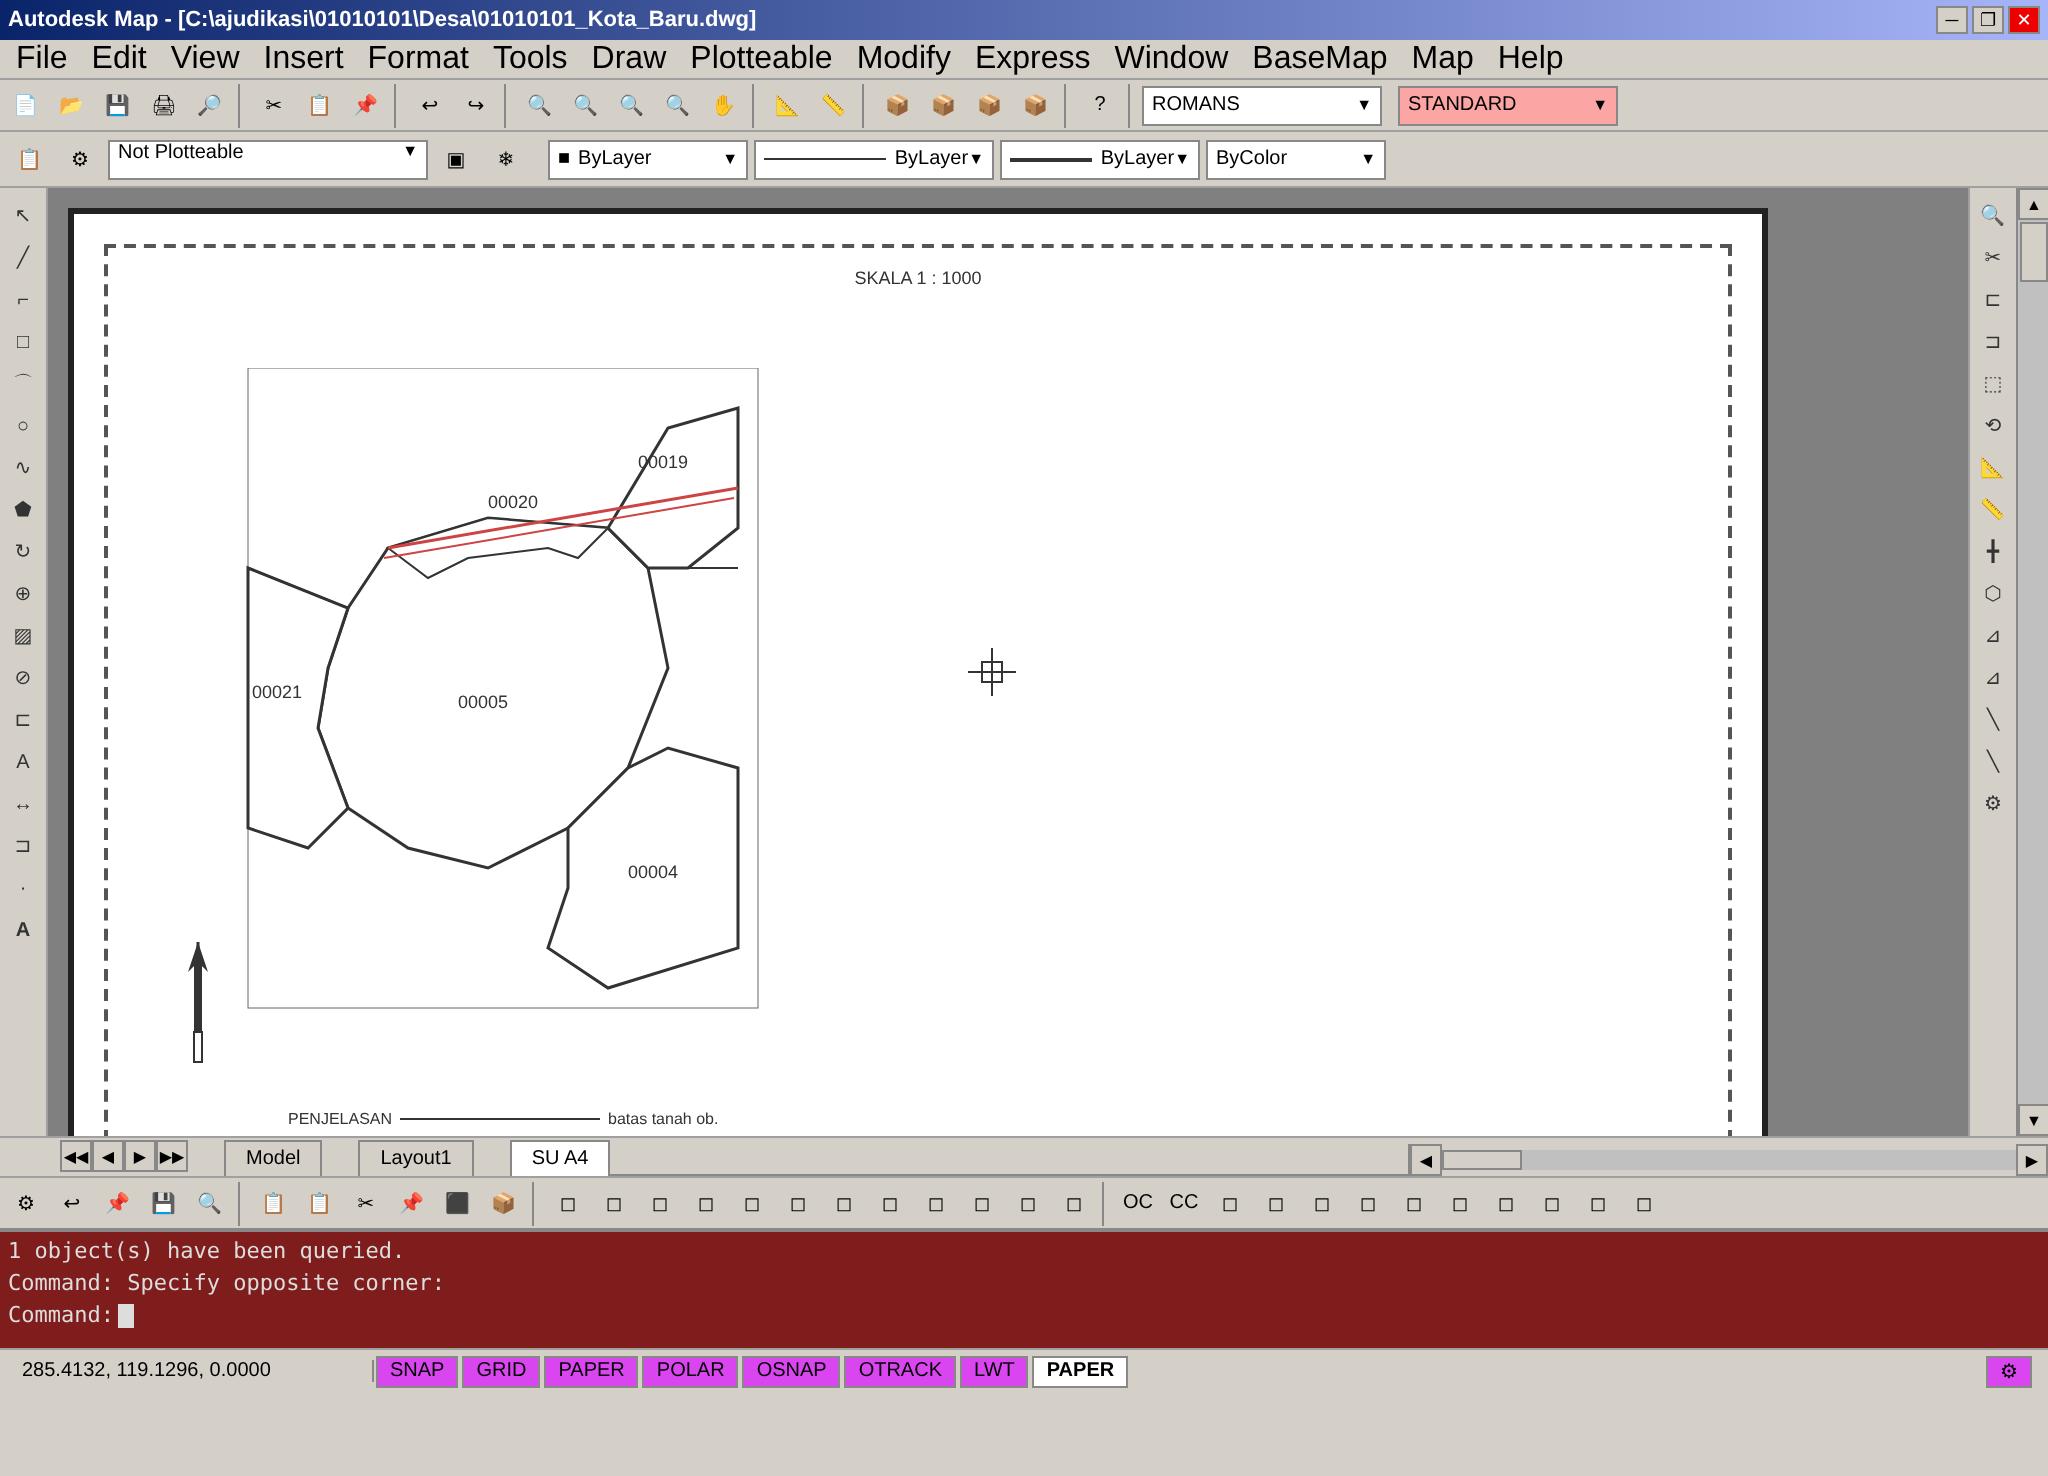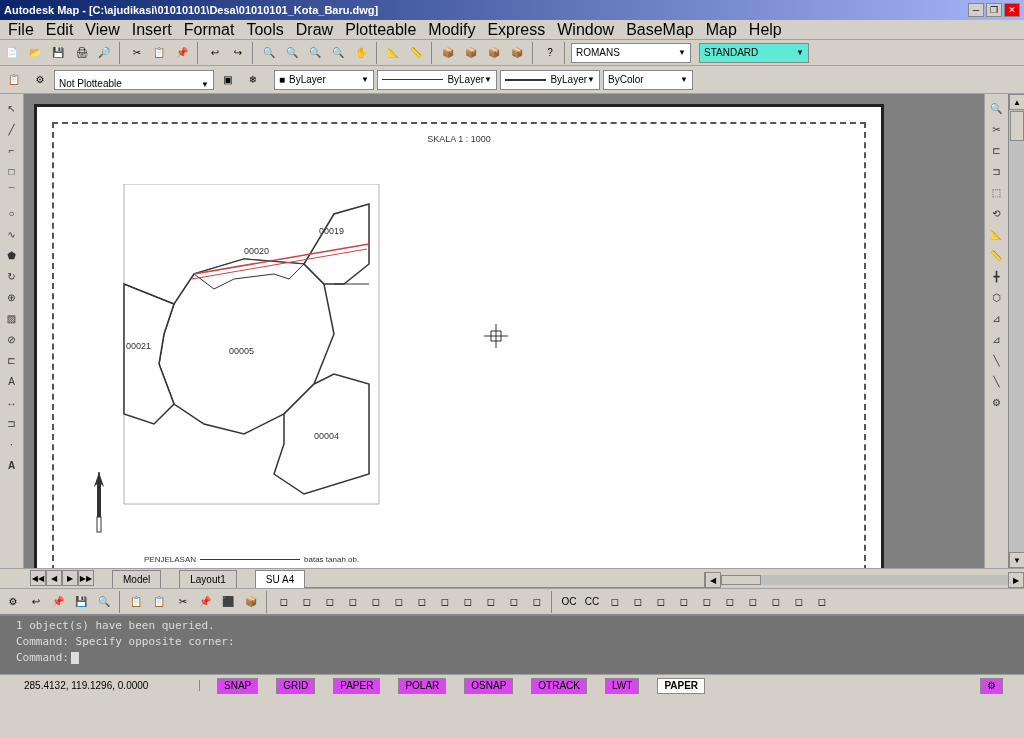--- a/index.html
+++ b/index.html
@@ -61,21 +61,21 @@
       height: 28px;
       display: flex;
       align-items: center;
       border-bottom: 1px solid #a0a0a0;
       padding: 1px 4px;
       gap: 3px;
     }
     .layer-dropdown {
       height: 20px; width: 160px; font-size: 10px;
       background: white; border: 1px solid #888;
-      display: flex; align-items: flex-end; padding: 0 4px;
+      display: flex; align-items: flex-start; padding: 0 4px;
       cursor: pointer;
     }
     .style-dropdown {
       height: 20px; width: 100px; font-size: 10px;
       background: white; border: 1px solid #888;
       display: flex; align-items: center; padding: 0 4px;
       cursor: pointer;
     }
     .linestyle-dropdown {
       height: 20px; width: 90px; font-size: 10px;
@@ -194,42 +194,42 @@
       border-top: 1px solid #a0a0a0;
       display: flex;
       align-items: center;
       padding: 0 2px;
       gap: 1px;
     }
 
     
     #command-area {
       height: 60px;
-      background: #737373;
+      background: #7f1d1d;
       border-top: 2px solid #888;
-      padding: 2px 16px;
+      padding: 2px 4px;
       font-size: 11px;
       color: #ddd;
       font-family: monospace;
     }
     #command-area .cmd-line { line-height: 16px; }
     #command-area .cmd-prompt {
       display: flex; align-items: center;
       line-height: 16px;
     }
 
     
     #status-bar {
       height: 22px;
       background: #d4d0c8;
       border-top: 1px solid #a0a0a0;
       display: flex;
       align-items: center;
-      padding: 0 20px;
-      gap: 16px;
+      padding: 0 7px;
+      gap: 0;
       font-size: 10px;
     }
     .status-coord {
       width: 180px; padding: 0 4px; border-right: 1px solid #888; font-size: 10px;
     }
     .status-btn {
       padding: 1px 6px; border: 1px solid #888; background: #d946ef;
       font-size: 10px; cursor: pointer; height: 16px; display: flex; align-items: center;
       margin: 0 1px;
     }
@@ -259,21 +259,21 @@
 
     
     .font-dropdown {
       height: 20px; width: 120px; font-size: 10px;
       background: white; border: 1px solid #888;
       display: flex; align-items: center; padding: 0 4px;
       cursor: pointer;
     }
     .font-style-dropdown {
       height: 20px; width: 110px; font-size: 10px;
-      background: #5eead4; border: 1px solid #888;
+      background: #fca5a5; border: 1px solid #888;
       display: flex; align-items: center; padding: 0 4px;
       cursor: pointer;
     }
 
     
     #main-wrapper {
       display: flex;
       flex-direction: row;
       height: 474px;
     }

